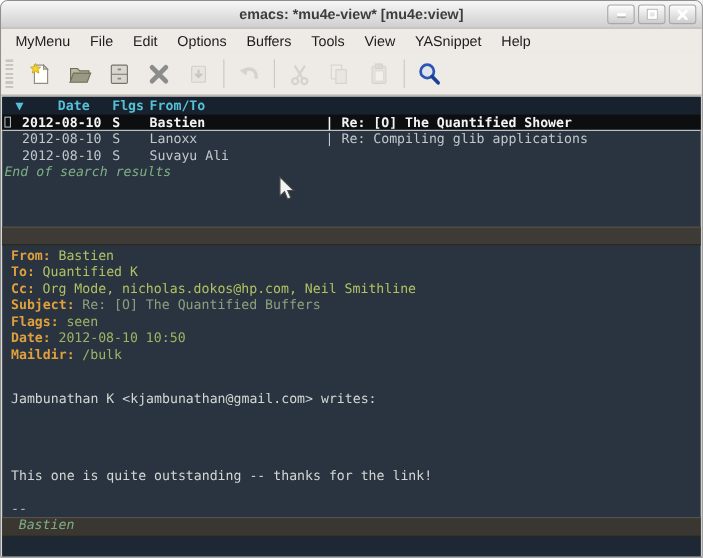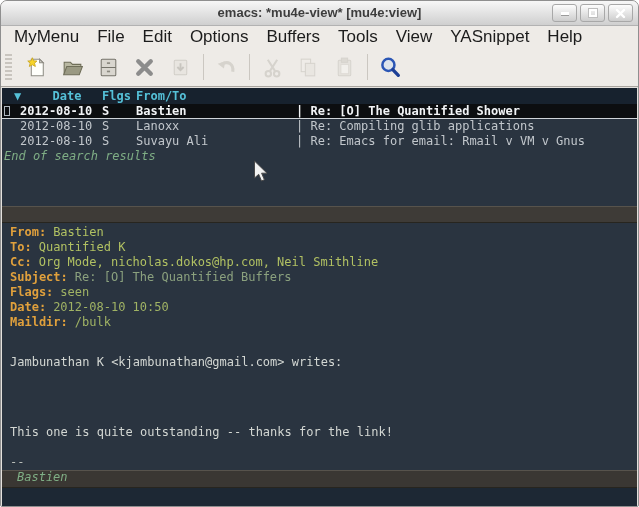--- a/index.html
+++ b/index.html
@@ -15,21 +15,21 @@
   .win-buttons { position:absolute; right:5px; top:3px; display:flex; gap:3px; }
   .win-btn { width:25px; height:18px; border:1px solid #a8a8a8; border-radius:3px;
              background:linear-gradient(#fdfdfd,#cdcdcd); display:flex;
              align-items:center; justify-content:center; }
   .glyph-min { width:8px; height:3px; background:#ffffff; box-shadow:0 1px 0 #9b9b9b; }
   .glyph-max { width:8px; height:8px; border:2px solid #ffffff; box-shadow:0 0 0 1px #bdbdbd; }
 
   
   .menubar { height:22px; background:#eeebe7; display:flex; align-items:center;
              padding-left:4px; }
-  .menu-item { font-size:17px; color:#1c1c1c; padding:2px 9px; cursor:default; }
+  .menu-item { font-size:13px; color:#1c1c1c; padding:2px 9px; cursor:default; }
 
   
   .toolbar { height:39px; background:#eeebe7; border-bottom:1px solid #a9a59f;
              display:flex; align-items:center; padding-left:4px; gap:9px; }
   .tb-handle { width:7px; height:26px; margin-right:2px;
       background:repeating-linear-gradient(#c9c5bf 0 2px, #eeebe7 2px 4px); }
   .tb-sep { width:1px; height:26px; background:#cbc7c1; }
   .tb-btn { width:27px; height:28px; display:flex; align-items:center; justify-content:center; }
   .tb-btn.disabled { opacity:.5; }
 
@@ -202,21 +202,20 @@
       <div class="hrow">
         <span class="r-date">2012-08-10</span>
         <span class="r-flags">S</span>
         <span class="r-from">Lanoxx</span>
         <span class="r-subj">| Re: Compiling glib applications</span>
       </div>
       <div class="hrow">
         <span class="r-date">2012-08-10</span>
         <span class="r-flags">S</span>
         <span class="r-from">Suvayu Ali</span>
-        <span class="r-subj">| Re: Emacs for email: Rmail v VM v Gnus</span>
       </div>
       <div class="end-line">End of search results</div>
     </div>
 
     <div class="modeline">
       
     </div>
 
     <div class="msg-win">
       <div class="line"><span class="mlabel">From:</span><span class="mval v-contact">Bastien</span></div>

